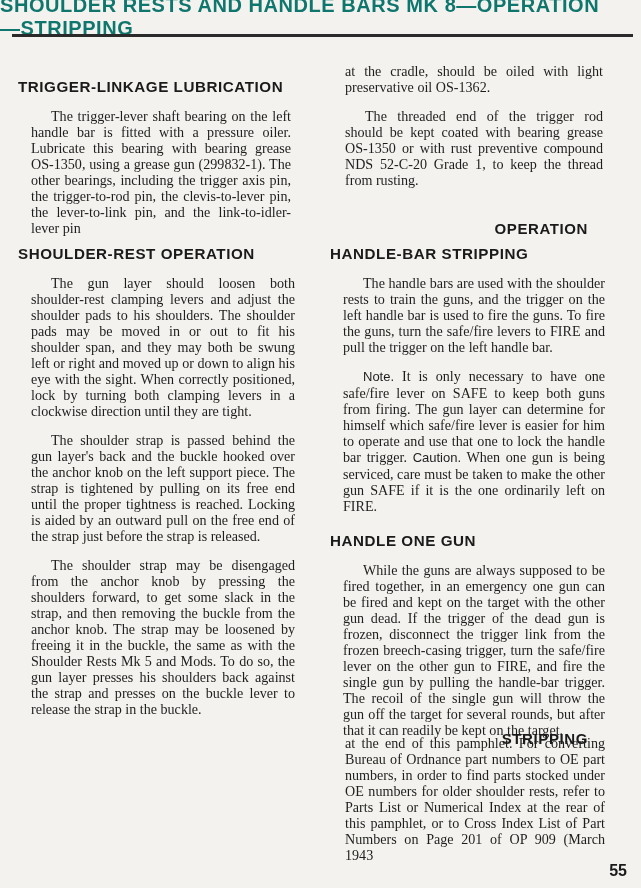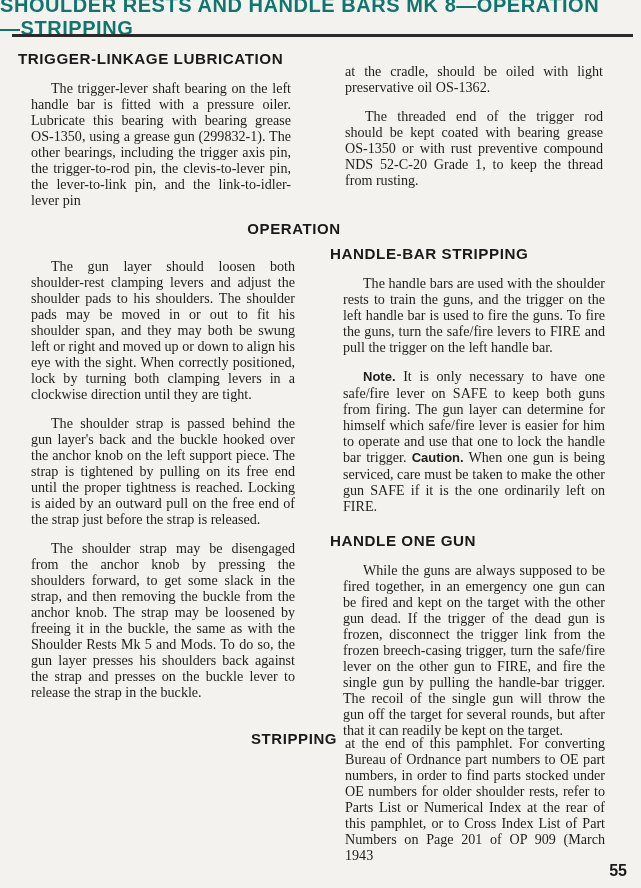--- a/index.html
+++ b/index.html
@@ -26,51 +26,52 @@
   .col p {
     margin: 13px; font-size: 14.1px; line-height: 16px; text-align: justify;
     text-indent: 20px;
   }
   .col p + p { margin-top: 6px; }
   .h-sec {
     font-family: "Liberation Sans", sans-serif; font-weight: bold;
     font-size: 15.2px; letter-spacing: 0.55px; color: #1a1a1a; margin: 0;
   }
   .h-center {
-    position: absolute; left: 0; width: 588px; text-align: center;
+    position: absolute; left: 0; width: 588px; text-align: right;
     font-family: "Liberation Sans", sans-serif; font-weight: bold;
     font-size: 15px; letter-spacing: 0.6px; color: #1a1a1a;
   }
-  .lead { font-family: "Liberation Sans", sans-serif; font-weight: bold; font-size: 13px; }
+  .lead { font-family: "Liberation Sans", sans-serif; font-weight: normal; font-size: 13px; }
   .page-number {
     position: absolute; right: 14px; bottom: 8px;
     font-family: "Liberation Sans", sans-serif; font-weight: bold; font-size: 16px; color: #1a1a1a;
   }
 </style>
 </head>
 <body>
 
 <div class="header-bar">
   <span class="header-title">SHOULDER RESTS AND HANDLE BARS MK 8—OPERATION—STRIPPING</span>
 </div>
 <div class="header-rule"></div>
 
 <div class="col" style="left:18px; top:50px; width:286px;">
-  <h2 class="h-sec" style="margin-bottom:13px;">TRIGGER-LINKAGE LUBRICATION</h2>
+  <h2 class="h-sec" style="margin-bottom:13px;margin-top:28px;">TRIGGER-LINKAGE LUBRICATION</h2>
   <p>The trigger-lever shaft bearing on the left handle bar is fitted with a pressure oiler. Lubricate this bearing with bearing grease OS-1350, using a grease gun (299832-1). The other bearings, including the trigger axis pin, the trigger-to-rod pin, the clevis-to-lever pin, the lever-to-link pin, and the link-to-idler-lever pin</p>
 </div>
 
 <div class="col" style="left:332px; top:50px; width:284px;">
   <p style="text-indent:0;">at the cradle, should be oiled with light preservative oil OS-1362.</p>
   <p style="margin-top:0;">The threaded end of the trigger rod should be kept coated with bearing grease OS-1350 or with rust preventive compound NDS 52-C-20 Grade 1, to keep the thread from rusting.</p>
 </div>
 
 <div class="h-center" style="top:220px;">OPERATION</div>
 
 <div class="col" style="left:18px; top:245px; width:290px;">
+  <h2 class="h-sec" style="margin-bottom:4px;">SHOULDER-REST OPERATION</h2>
   <p>The gun layer should loosen both shoulder-rest clamping levers and adjust the shoulder pads to his shoulders. The shoulder pads may be moved in or out to fit his shoulder span, and they may both be swung left or right and moved up or down to align his eye with the sight. When correctly positioned, lock by turning both clamping levers in a clockwise direction until they are tight.</p>
   <p style="margin-top:8px;">The shoulder strap is passed behind the gun layer's back and the buckle hooked over the anchor knob on the left support piece. The strap is tightened by pulling on its free end until the proper tightness is reached. Locking is aided by an outward pull on the free end of the strap just before the strap is released.</p>
   <p style="margin-top:9px;">The shoulder strap may be disengaged from the anchor knob by pressing the shoulders forward, to get some slack in the strap, and then removing the buckle from the anchor knob. The strap may be loosened by freeing it in the buckle, the same as with the Shoulder Rests Mk 5 and Mods. To do so, the gun layer presses his shoulders back against the strap and presses on the buckle lever to release the strap in the buckle.</p>
 </div>
 
 <div class="col" style="left:330px; top:245px; width:288px;">
   <h2 class="h-sec" style="margin-bottom:4px;">HANDLE-BAR STRIPPING</h2>
   <p>The handle bars are used with the shoulder rests to train the guns, and the trigger on the left handle bar is used to fire the guns. To fire the guns, turn the safe/fire levers to FIRE and pull the trigger on the left handle bar.</p>
   <p style="margin-top:8px;">
     <span class="lead">Note.</span><span> It is only necessary to have one safe/fire lever on SAFE to keep both guns from firing. The gun layer can determine for himself which safe/fire lever is easier for him to operate and use that one to lock the handle bar trigger. </span><span class="lead">Caution.</span><span> When one gun is being serviced, care must be taken to make the other gun SAFE if it is the one ordinarily left on FIRE.</span>

